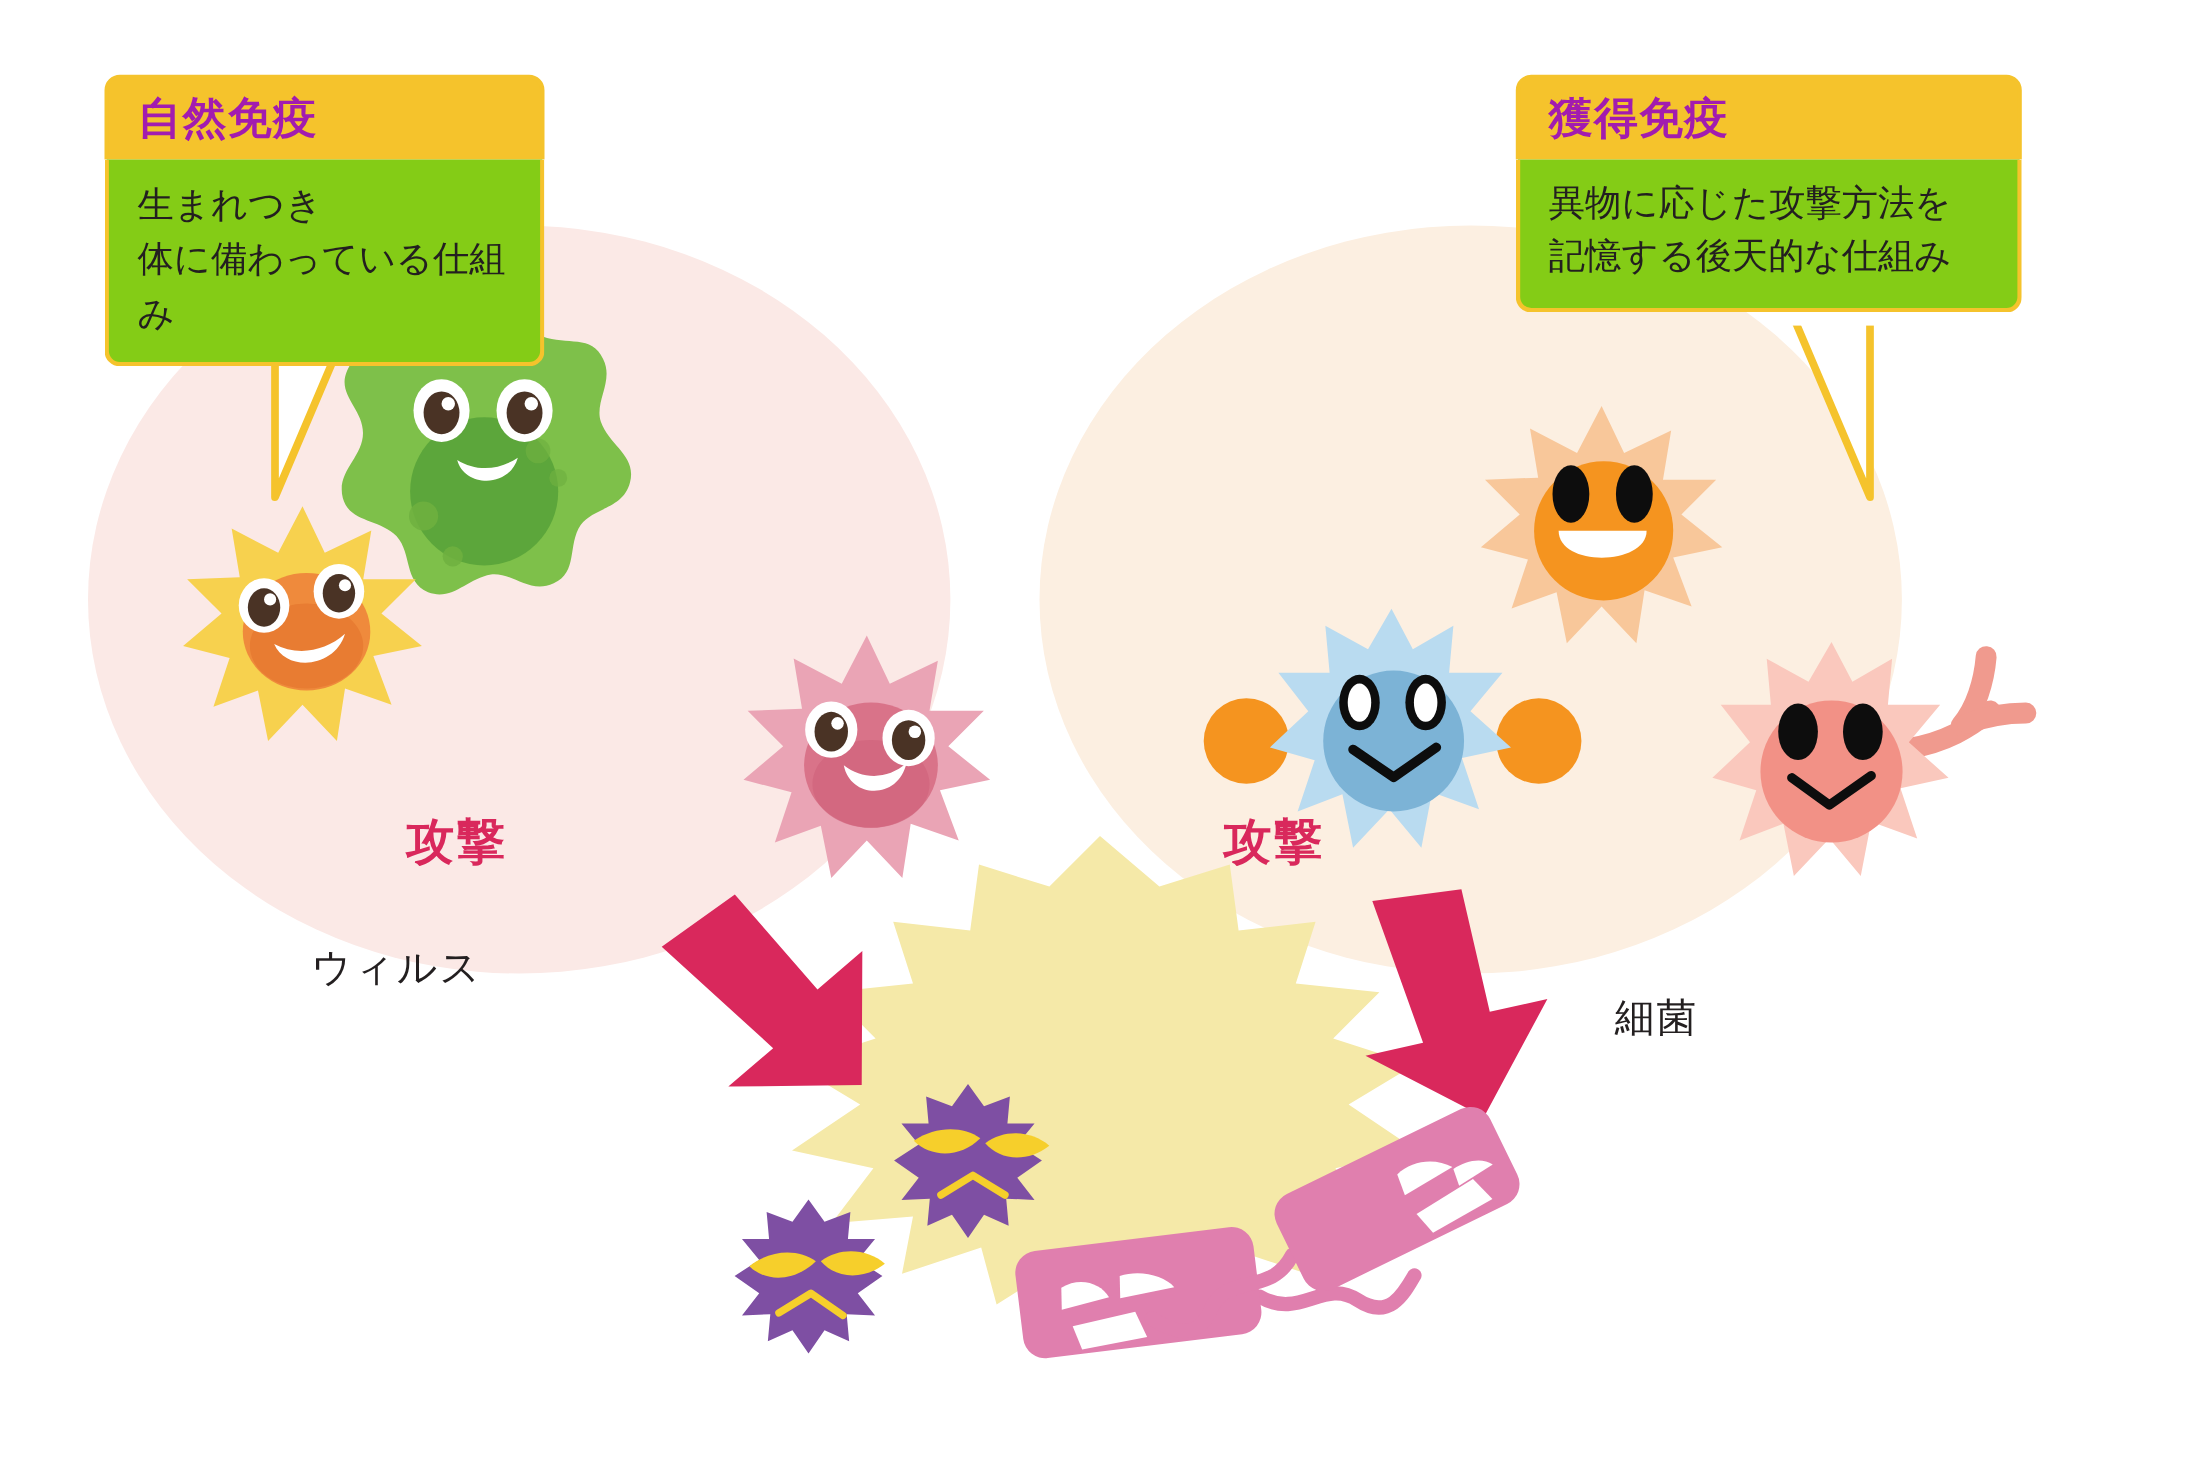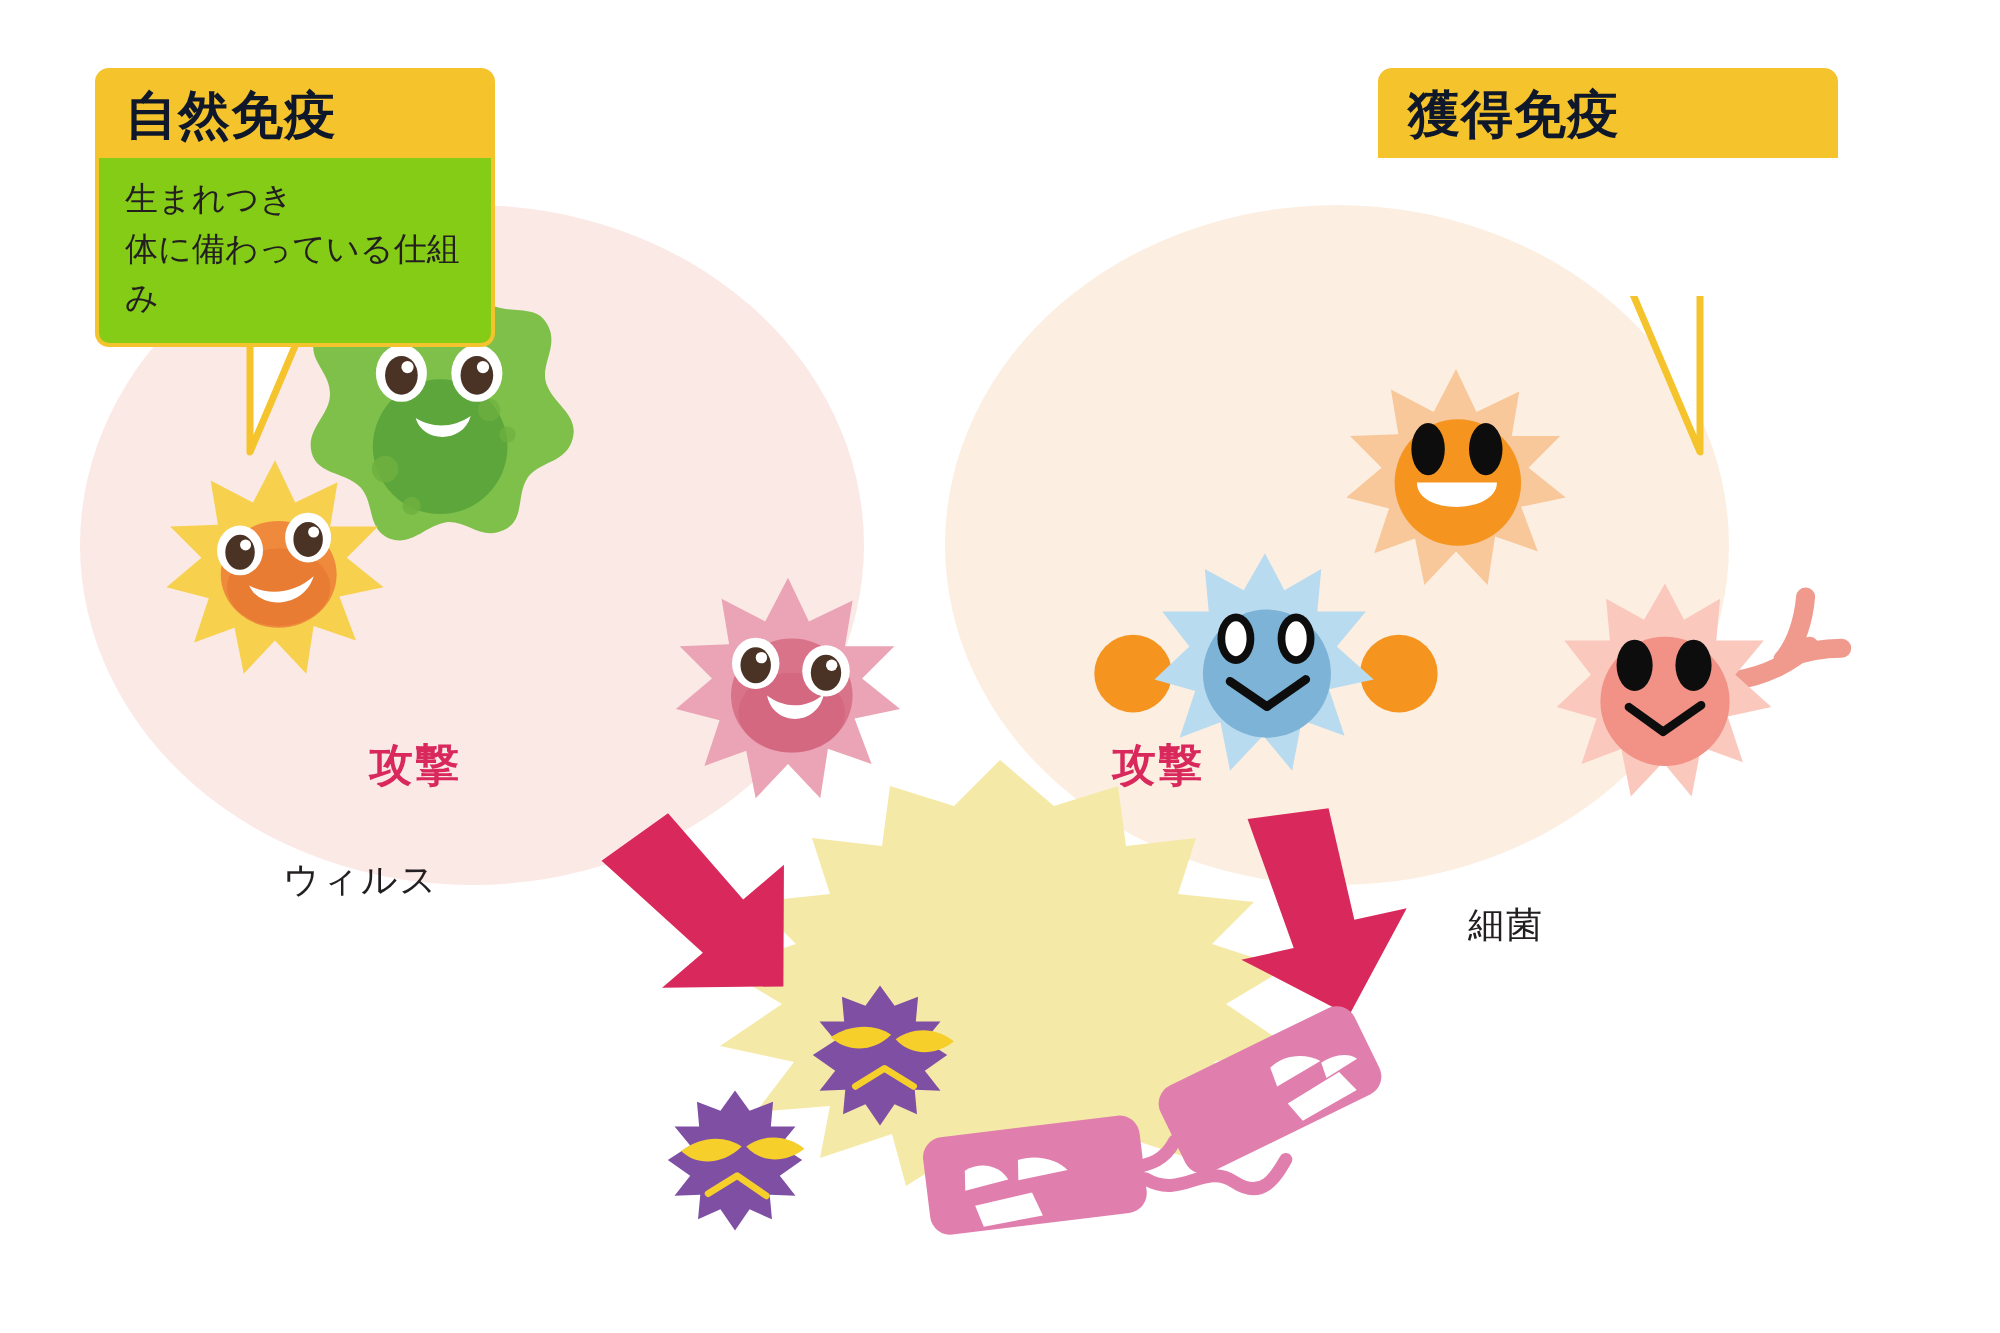--- a/index.html
+++ b/index.html
@@ -14,22 +14,22 @@
   #stage svg{position:absolute;left:0;top:0;}
 
   
   .callout{position:absolute;z-index:40;}
   .callout .head{
     background:#f5c32c;
     border:4px solid #f5c32c;
     border-radius:14px 14px 0 0;
     box-sizing:border-box;
     padding:14px 26px 10px 26px;
-    color:#0f172a;
-    font-size:52px;
+    color:#a21caf;
+    font-size:40px;
     font-weight:700;
     line-height:1.12;
     letter-spacing:1px;
   }
   .callout .body{
     background:#84cc16;
     border:4px solid #f5c32c;
     border-top:none;
     border-radius:0 0 14px 14px;
     box-sizing:border-box;
@@ -238,20 +238,22 @@
   </svg>
 
   <div class="callout" id="callout-left">
     <div class="head">自然免疫</div>
     <div class="body">生まれつき
 体に備わっている仕組み</div>
   </div>
 
   <div class="callout" id="callout-right">
     <div class="head">獲得免疫</div>
+    <div class="body">異物に応じた攻撃方法を
+記憶する後天的な仕組み</div>
   </div>
 
   <div class="attack-label" id="attack-left">攻撃</div>
   <div class="attack-label" id="attack-right">攻撃</div>
 
   <div class="flat-label" id="label-virus">ウィルス</div>
   <div class="flat-label" id="label-bacteria">細菌</div>
 
 </div>
 

